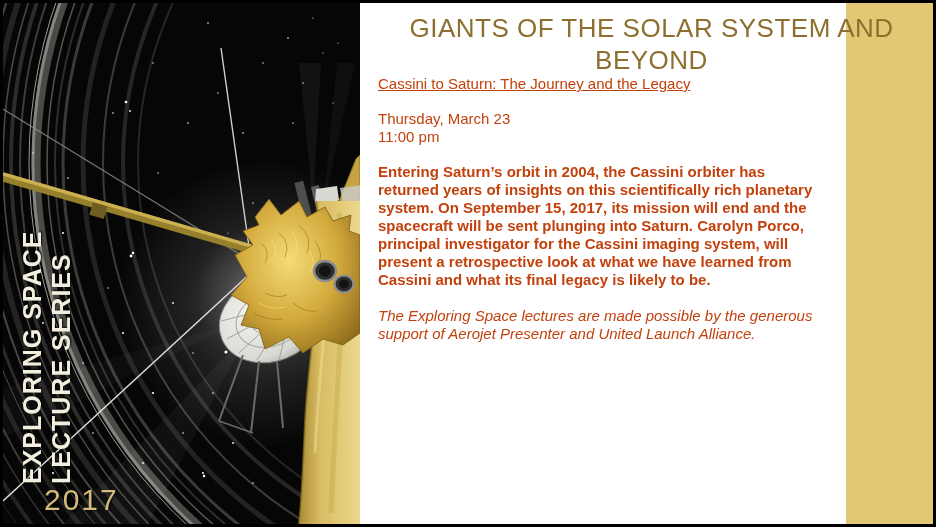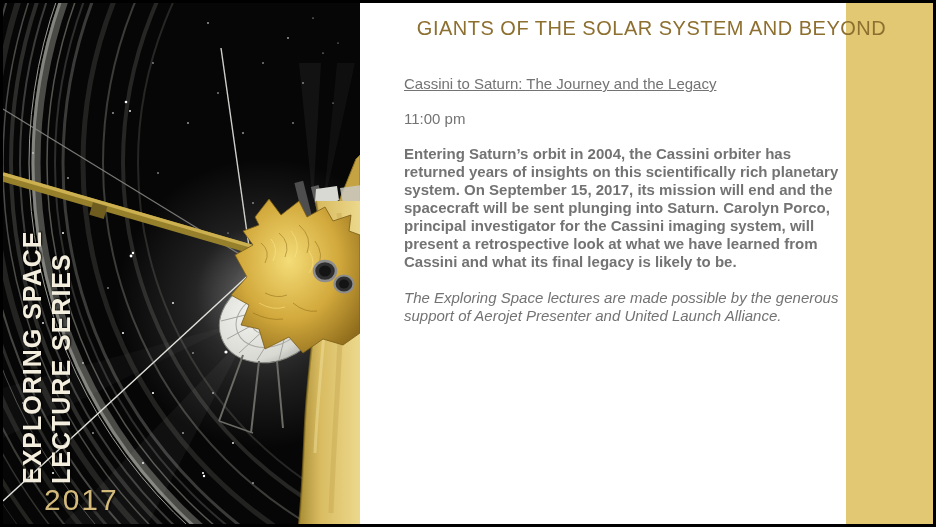--- a/index.html
+++ b/index.html
@@ -14,23 +14,23 @@
   .series-text{position:absolute;left:15px;top:481px;transform-origin:0 0;transform:rotate(-90deg);
        white-space:nowrap;font-weight:700;font-size:25px;line-height:29px;letter-spacing:1px;
        color:#f3eedd;text-shadow:1px 1px 2px rgba(0,0,0,.85);z-index:5;}
   .year{position:absolute;left:11px;top:482px;font-size:30px;line-height:30px;letter-spacing:2px;
        color:#d4bb7c;z-index:5;text-shadow:1px 1px 2px rgba(0,0,0,.8);margin-left:30px;}
 
   
   .panel{position:absolute;left:357px;top:0;width:573px;height:521px;background:#ffffff;}
   .stripe{position:absolute;right:0;top:0;width:87px;height:521px;background:#e2c873;z-index:1;}
   .page-title{position:absolute;top:9px;left:18px;right:8px;text-align:center;z-index:2;
-       font-size:20px;line-height:32px;color:#8d6f2f;letter-spacing:.5px;font-weight:400;}
+       font-size:26px;line-height:32px;color:#8d6f2f;letter-spacing:.5px;font-weight:400;}
   .content{position:absolute;left:18px;top:72px;width:450px;z-index:2;
-       font-size:15px;line-height:18px;color:#737373;margin-left:26px;}
+       font-size:15px;line-height:18px;color:#c2410c;}
   .lecture-title{margin:0 0 17px 0;text-decoration:underline;}
   .meta{margin:0 0 17px 0;}
   .meta div{margin:0;}
   .para{margin:0 0 18px 0;font-weight:bold;}
   .credit{margin:0;font-style:italic;}
 </style>
 </head>
 <body>
 
 <div class="flyer">
@@ -233,20 +233,21 @@
   </div>
 
   <div class="panel">
     <div class="stripe"></div>
     <div class="page-title">GIANTS OF THE SOLAR SYSTEM AND BEYOND</div>
 
     <div class="content">
       <p class="lecture-title">Cassini to Saturn: The Journey and the Legacy</p>
 
       <div class="meta">
+        <div>Thursday, March 23</div>
         <div>11:00 pm</div>
       </div>
 
       <p class="para">Entering Saturn’s orbit in 2004, the Cassini orbiter has returned years of insights on this scientifically rich planetary system. On September 15, 2017, its mission will end and the spacecraft will be sent plunging into Saturn.  Carolyn Porco, principal investigator for the Cassini imaging system, will present a retrospective look at what we have learned from Cassini and what its final legacy is likely to be.</p>
       <p class="credit">The Exploring Space lectures are made possible by the generous support of Aerojet Presenter and United Launch Alliance.</p>
     </div>
   </div>
 
 </div>
 

